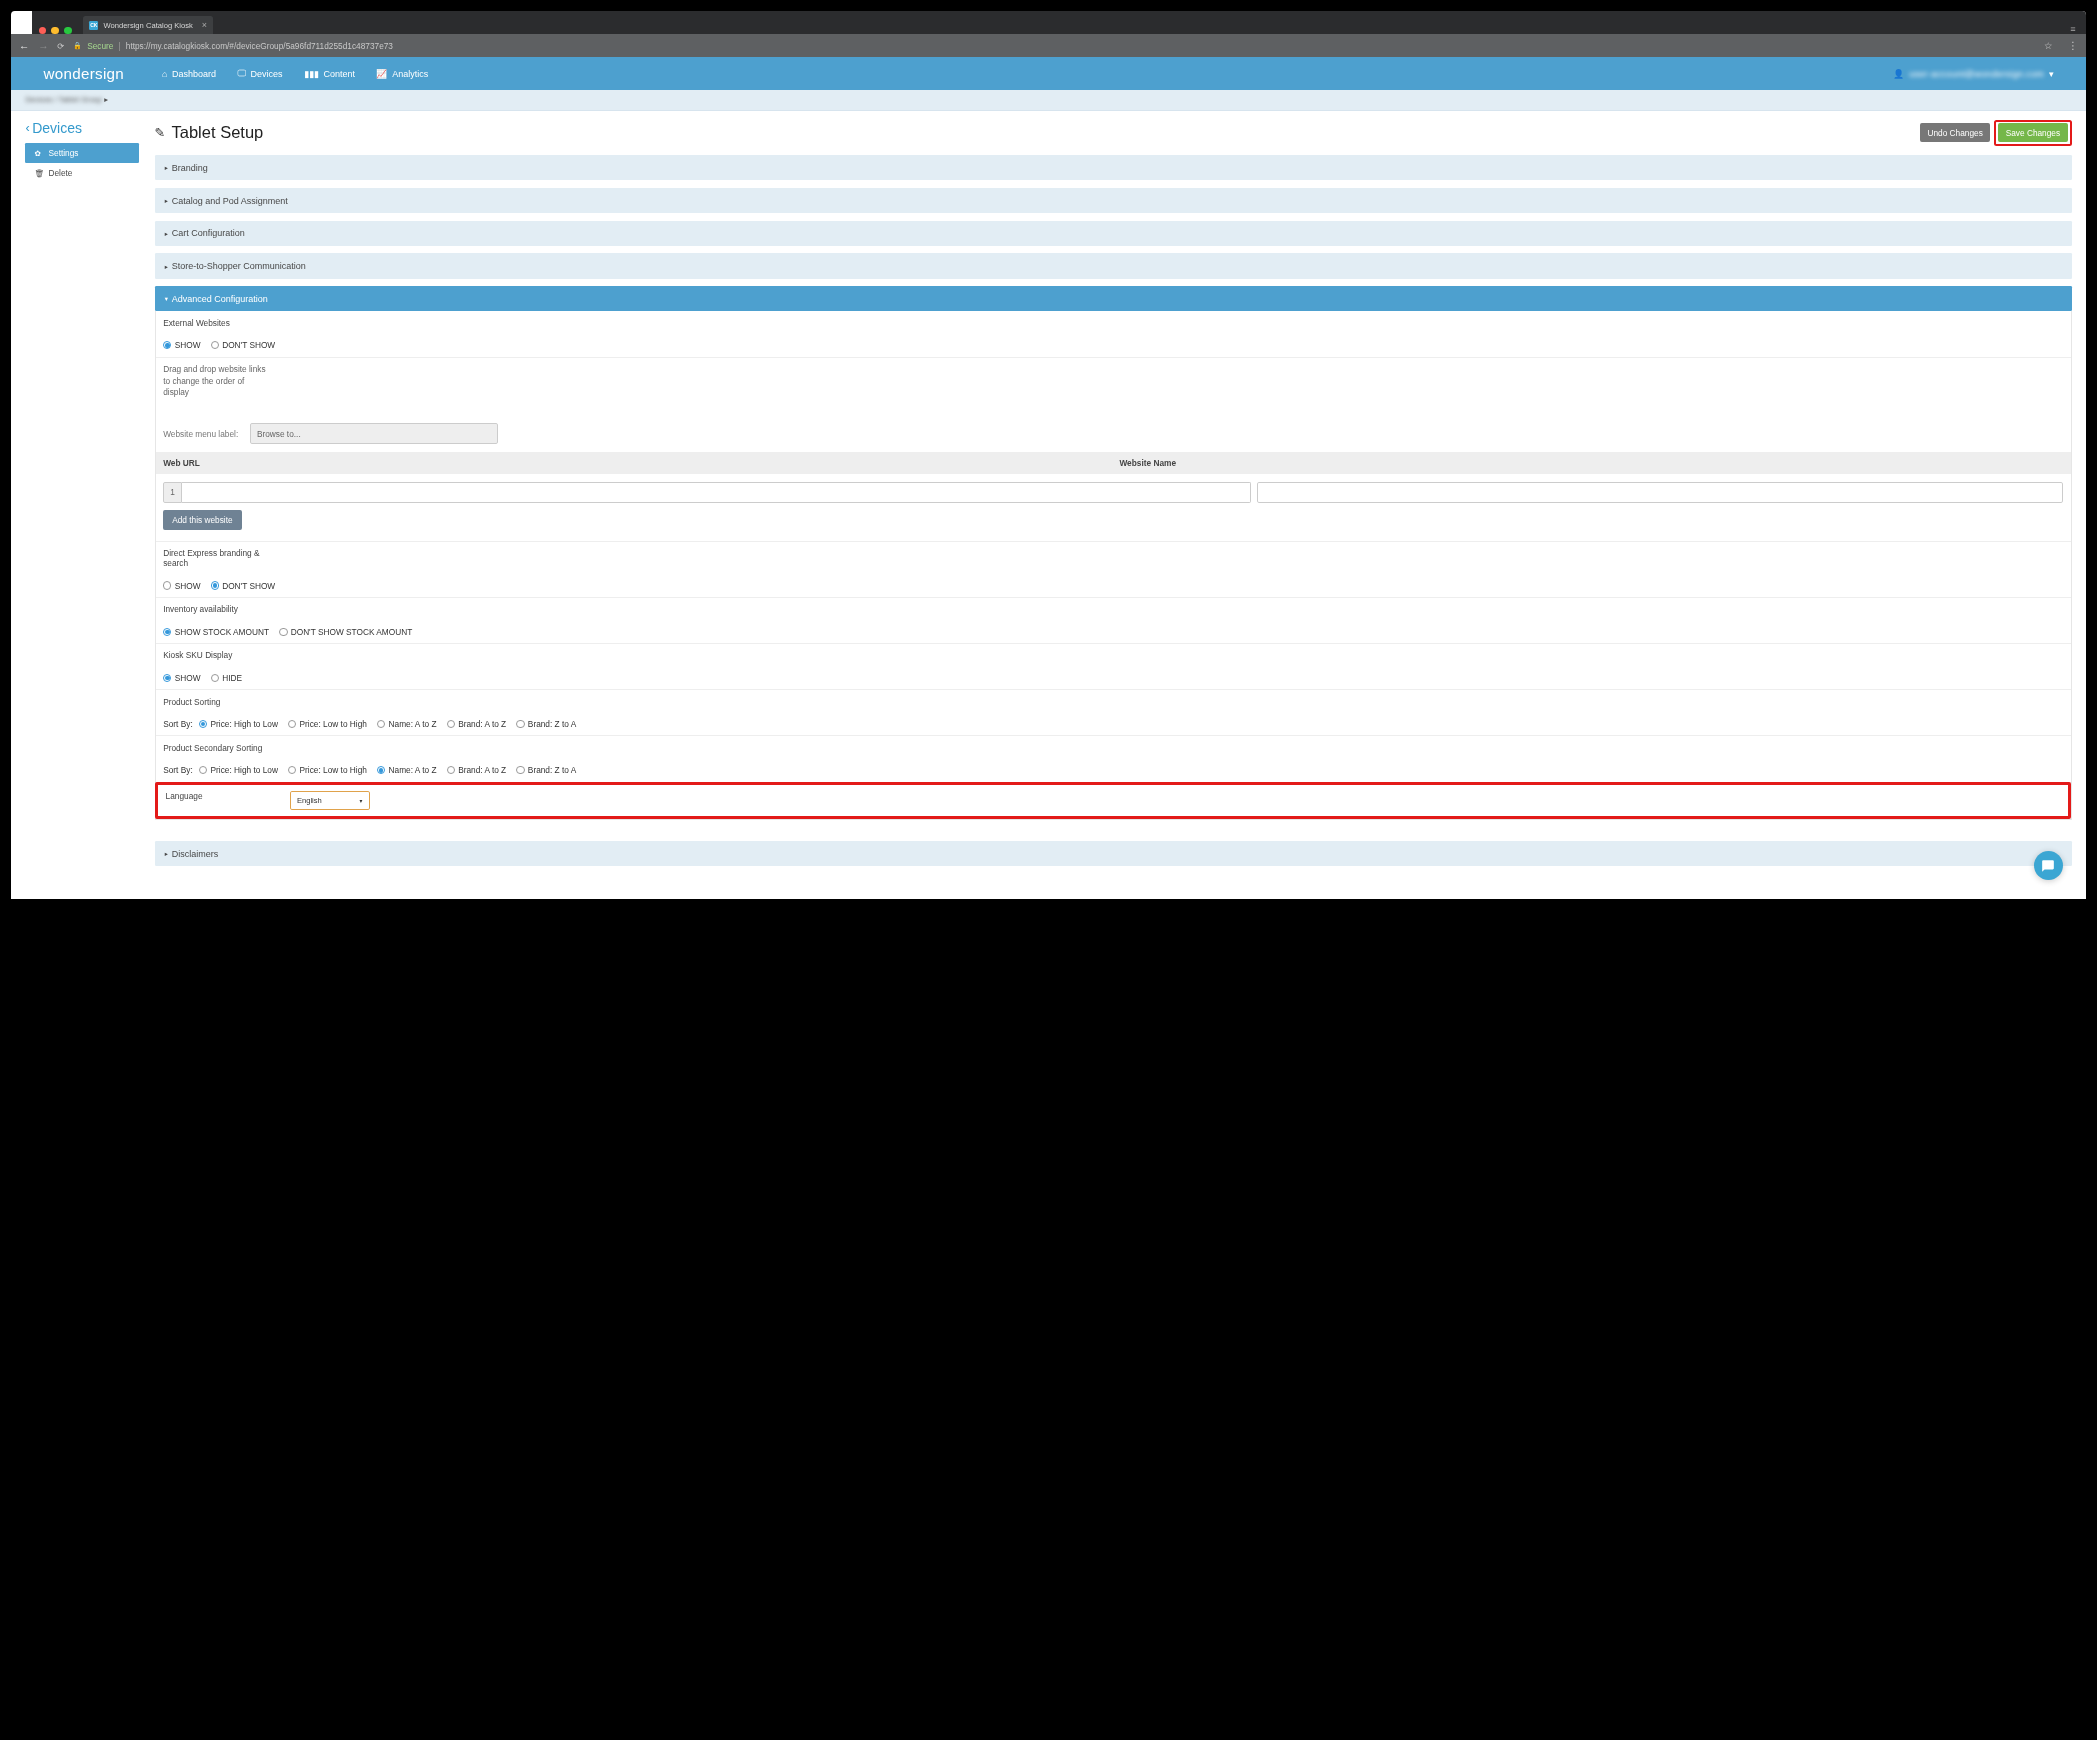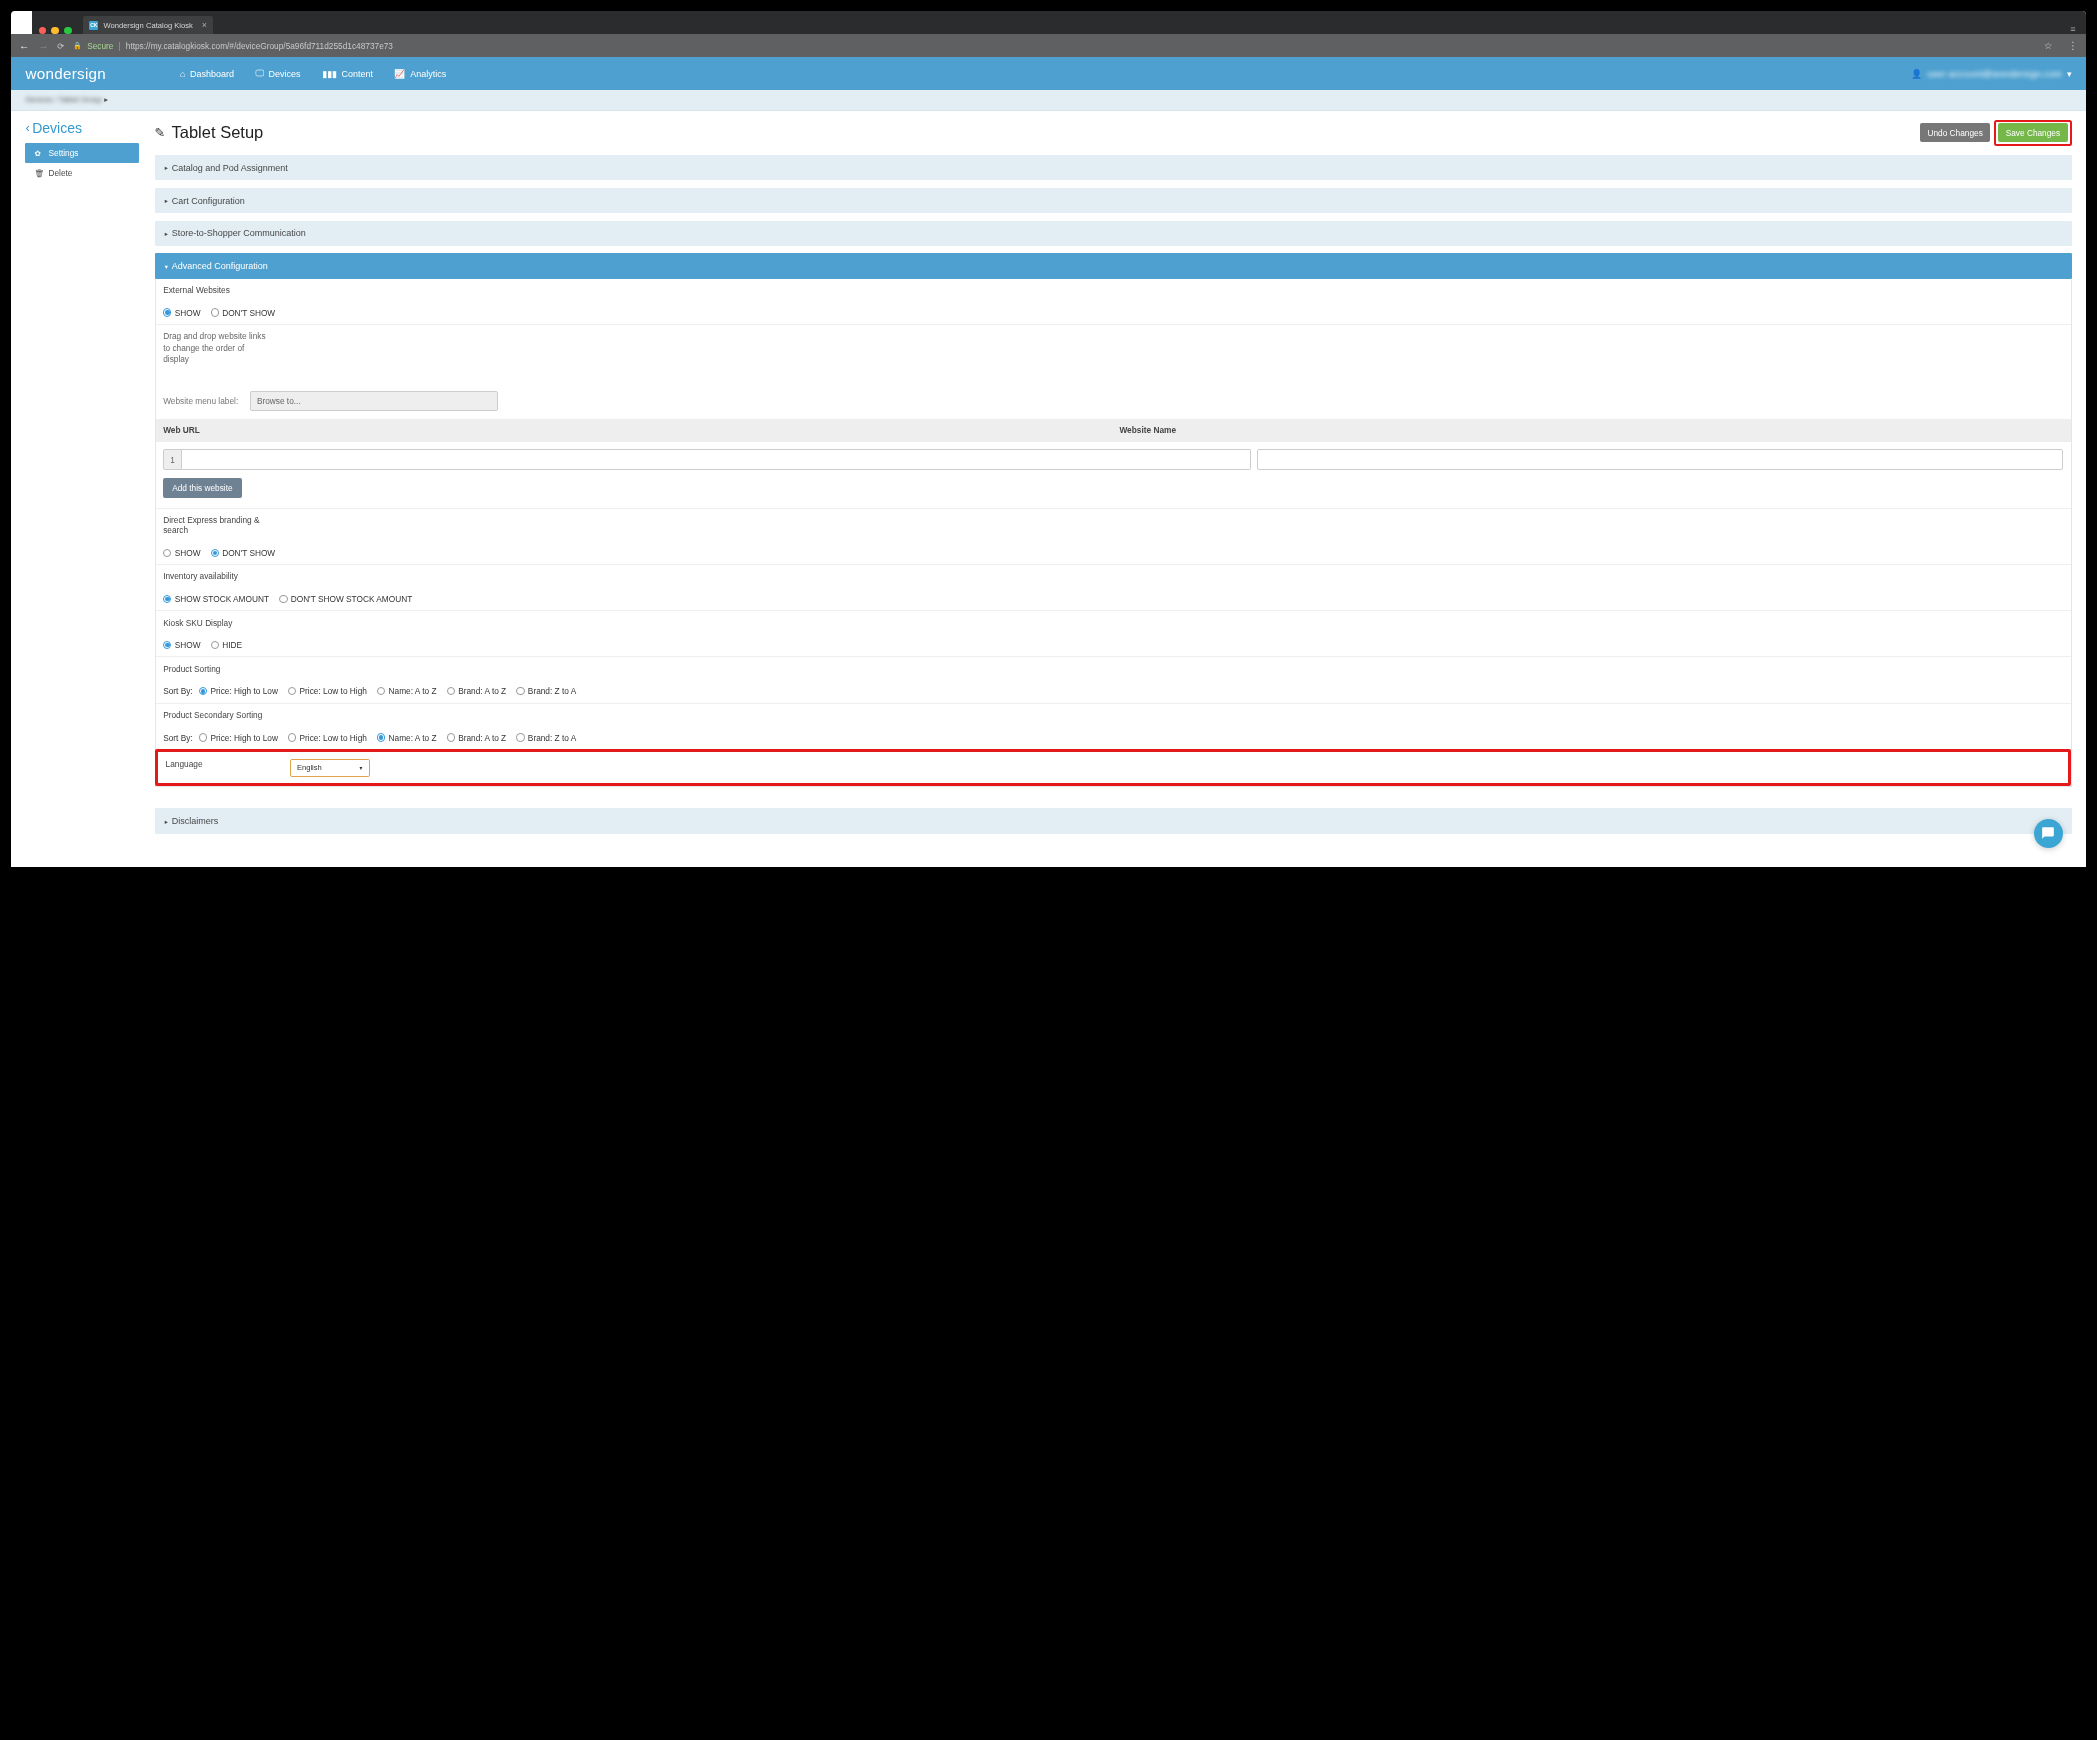--- a/index.html
+++ b/index.html
@@ -71,22 +71,21 @@
   .addr-star { color: #c9c9c9; font-size: 9.5px; }
   .addr-menu { color: #c9c9c9; font-size: 10.2px; margin-left: 6.3px; }
 
   
   .app-header {
     background: #4da0cf;
     color: #fff;
     height: 33px;
     display: flex;
     align-items: center;
-    padding: 0 14px;
-    gap: 36px;
+    padding: 0 32px;
   }
   .brand {
     font-size: 15.2px;
     font-weight: 400;
     letter-spacing: 0.3px;
     margin-right: 38px;
     font-family: Arial, sans-serif;
   }
   .topnav { display: flex; gap: 21.6px; }
   .topnav-item { display: flex; align-items: center; gap: 4.4px; font-size: 9px; cursor: pointer; }
@@ -457,20 +456,26 @@
             <span>Tablet Setup</span>
           </div>
           <div class="page-head-buttons">
             <button class="btn btn-gray">Undo Changes</button>
             <span class="highlight-box-red">
               <button class="btn btn-green">Save Changes</button>
             </span>
           </div>
         </div>
 
+        <div class="panel">
+          <div class="panel-header">
+            <span class="panel-caret">▸</span>
+            <span>Branding</span>
+          </div>
+        </div>
         <div class="panel">
           <div class="panel-header">
             <span class="panel-caret">▸</span>
             <span>Catalog and Pod Assignment</span>
           </div>
         </div>
         <div class="panel">
           <div class="panel-header">
             <span class="panel-caret">▸</span>
             <span>Cart Configuration</span>

